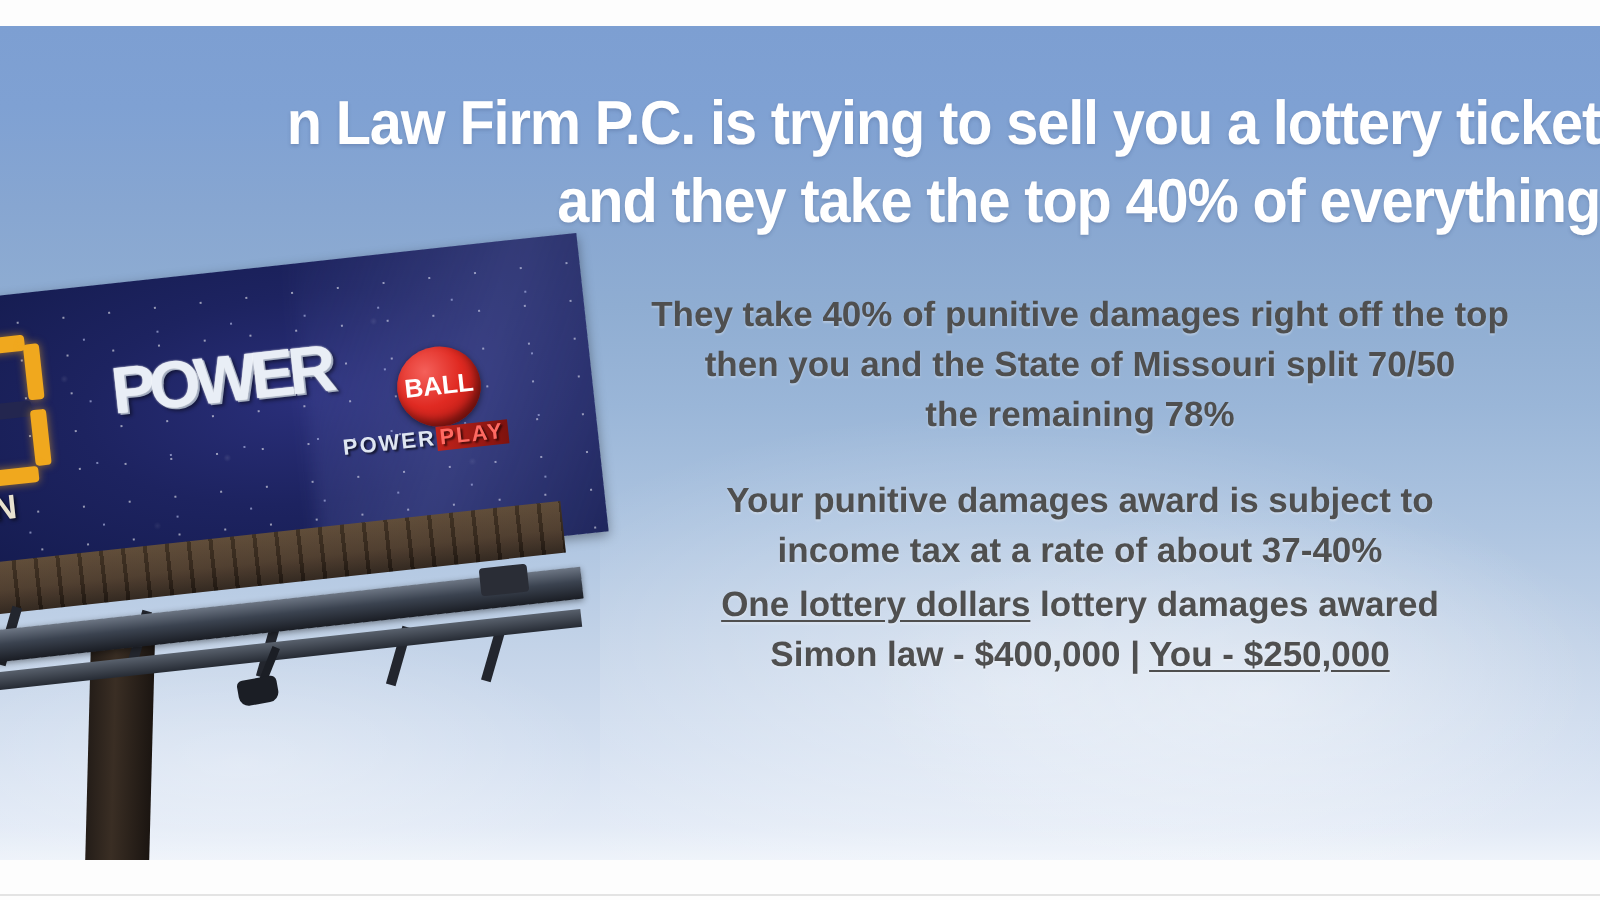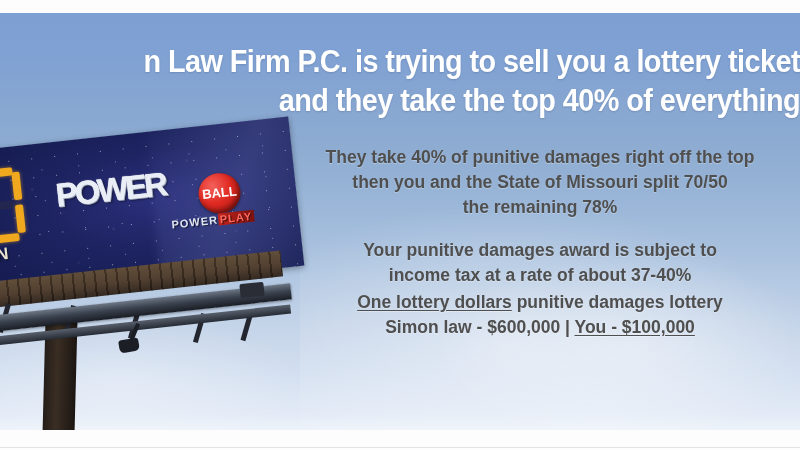--- a/index.html
+++ b/index.html
@@ -452,22 +452,22 @@
         <span class="ln">the remaining 78%</span>
       </p>
 
 
       <p class="para p3">
         <span class="ln">Your punitive damages award is subject to</span>
         <span class="ln">income tax at a rate of about 37-40%</span>
       </p>
 
       <p class="para p4">
-        <span class="ln"><span class="u">One lottery dollars</span><span> punitive damages lottery</span></span>
-        <span class="ln"><span>Simon law - $600,000 | </span><span class="u">You - $100,000</span></span>
+        <span class="ln"><span class="u">One lottery dollars</span><span> lottery damages awared</span></span>
+        <span class="ln"><span>Simon law - $400,000 | </span><span class="u">You - $250,000</span></span>
       </p>
 
     </div>
 
   </div>
 
   <div class="band-bottom"></div>
   <div class="band-bottom-line"></div>
 
 </div>

